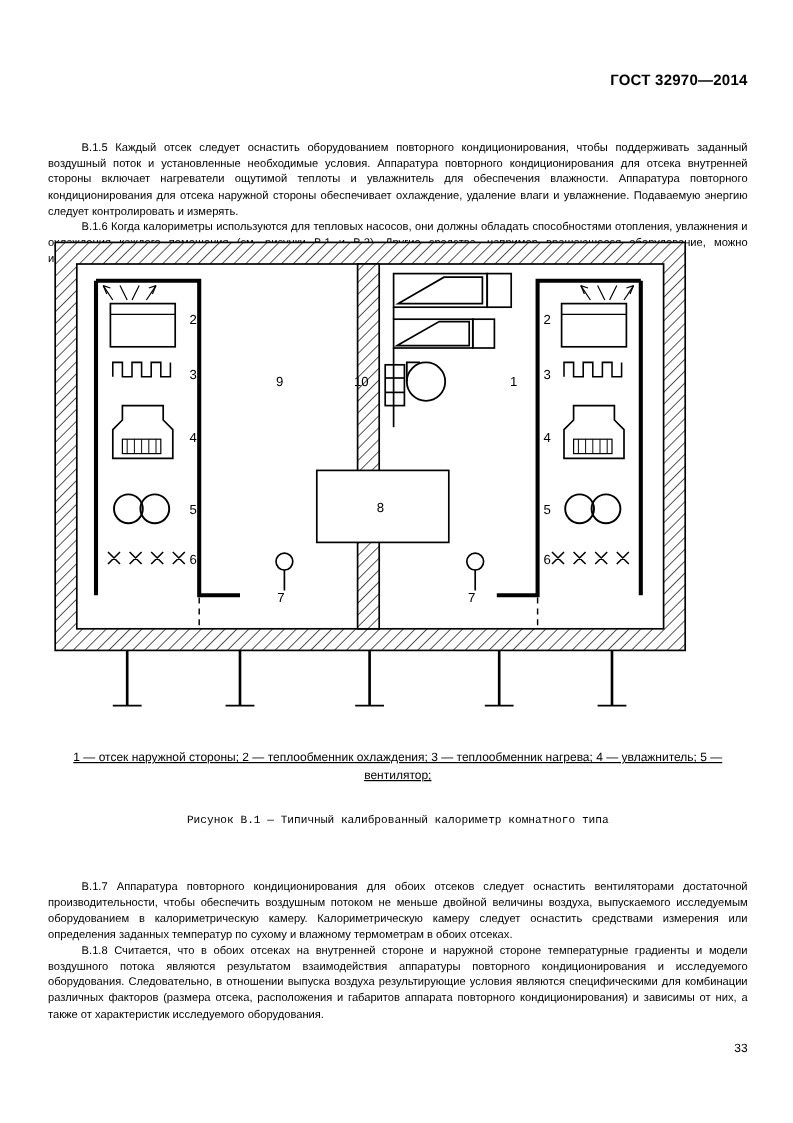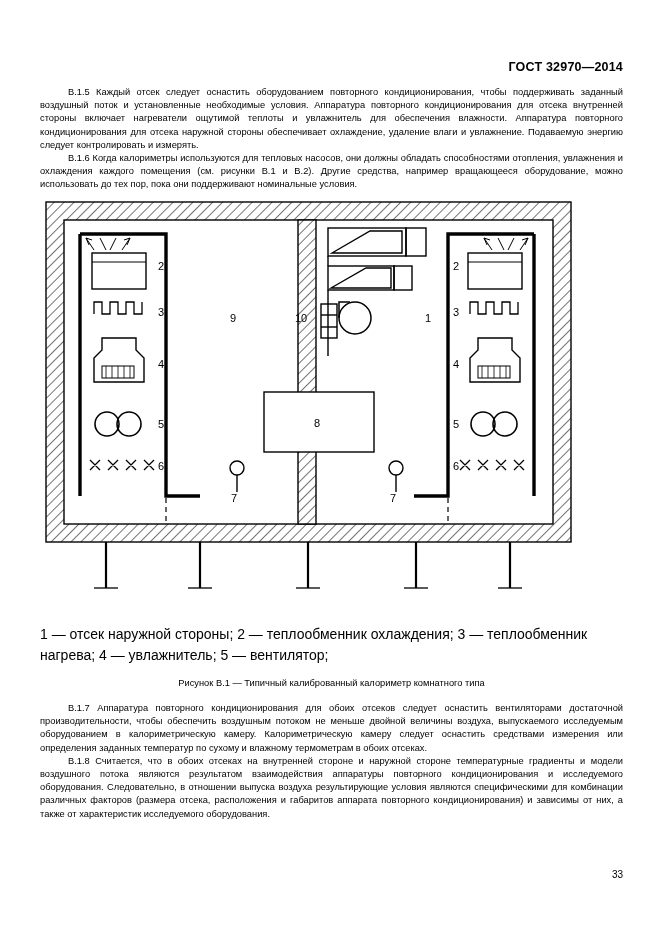--- a/index.html
+++ b/index.html
@@ -25,20 +25,21 @@
     font-weight: bold;
     letter-spacing: 0.2px;
   }
   .body-text {
     position: absolute;
     left: 40px;
     width: 583px;
     font-size: 9.3px;
     line-height: 1.42;
     text-align: justify;
+    margin-top: 31px;
   }
   .body-text p {
     margin: 0 0 0 0;
     text-indent: 28px;
   }
   #intro-text { top: 86px; }
   #after-text { top: 702px; }
 
   .figure-wrap {
     position: absolute;
@@ -51,31 +52,33 @@
     width: 583px;
     height: 400px;
   }
   svg { display: block; }
 
   .caption-legend {
     position: absolute;
     left: 40px;
     top: 624px;
     width: 583px;
-    font-size: 14px;
+    font-size: 10px;
     line-height: 1.5;
-    text-align: left;
+    text-align: center;
+    text-decoration: underline;
   }
   .fig-title {
     position: absolute;
     left: 40px;
     top: 678px;
     width: 583px;
     font-size: 9.3px;
     text-align: center;
+    font-family: Liberation Mono, monospace;
   }
   .page-number {
     position: absolute;
     right: 38px;
     bottom: 56px;
     font-size: 10px;
   }
 </style>
 </head>
 <body>

